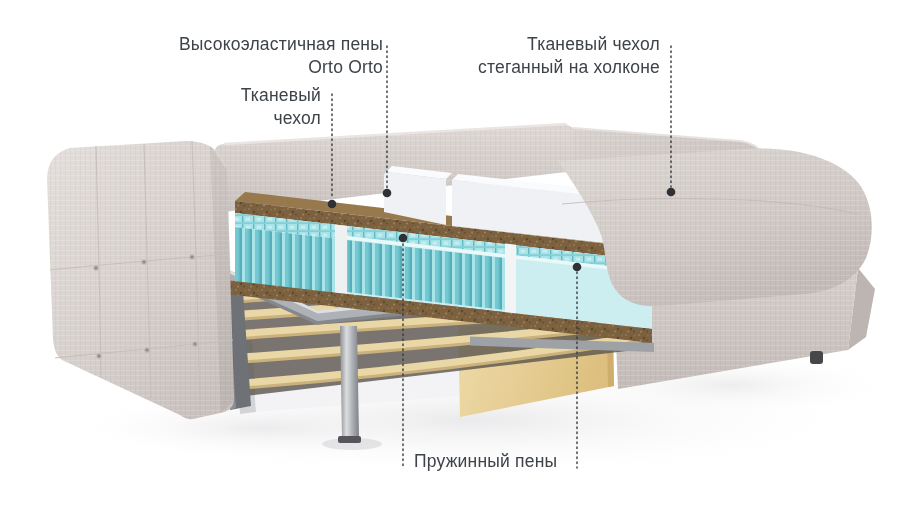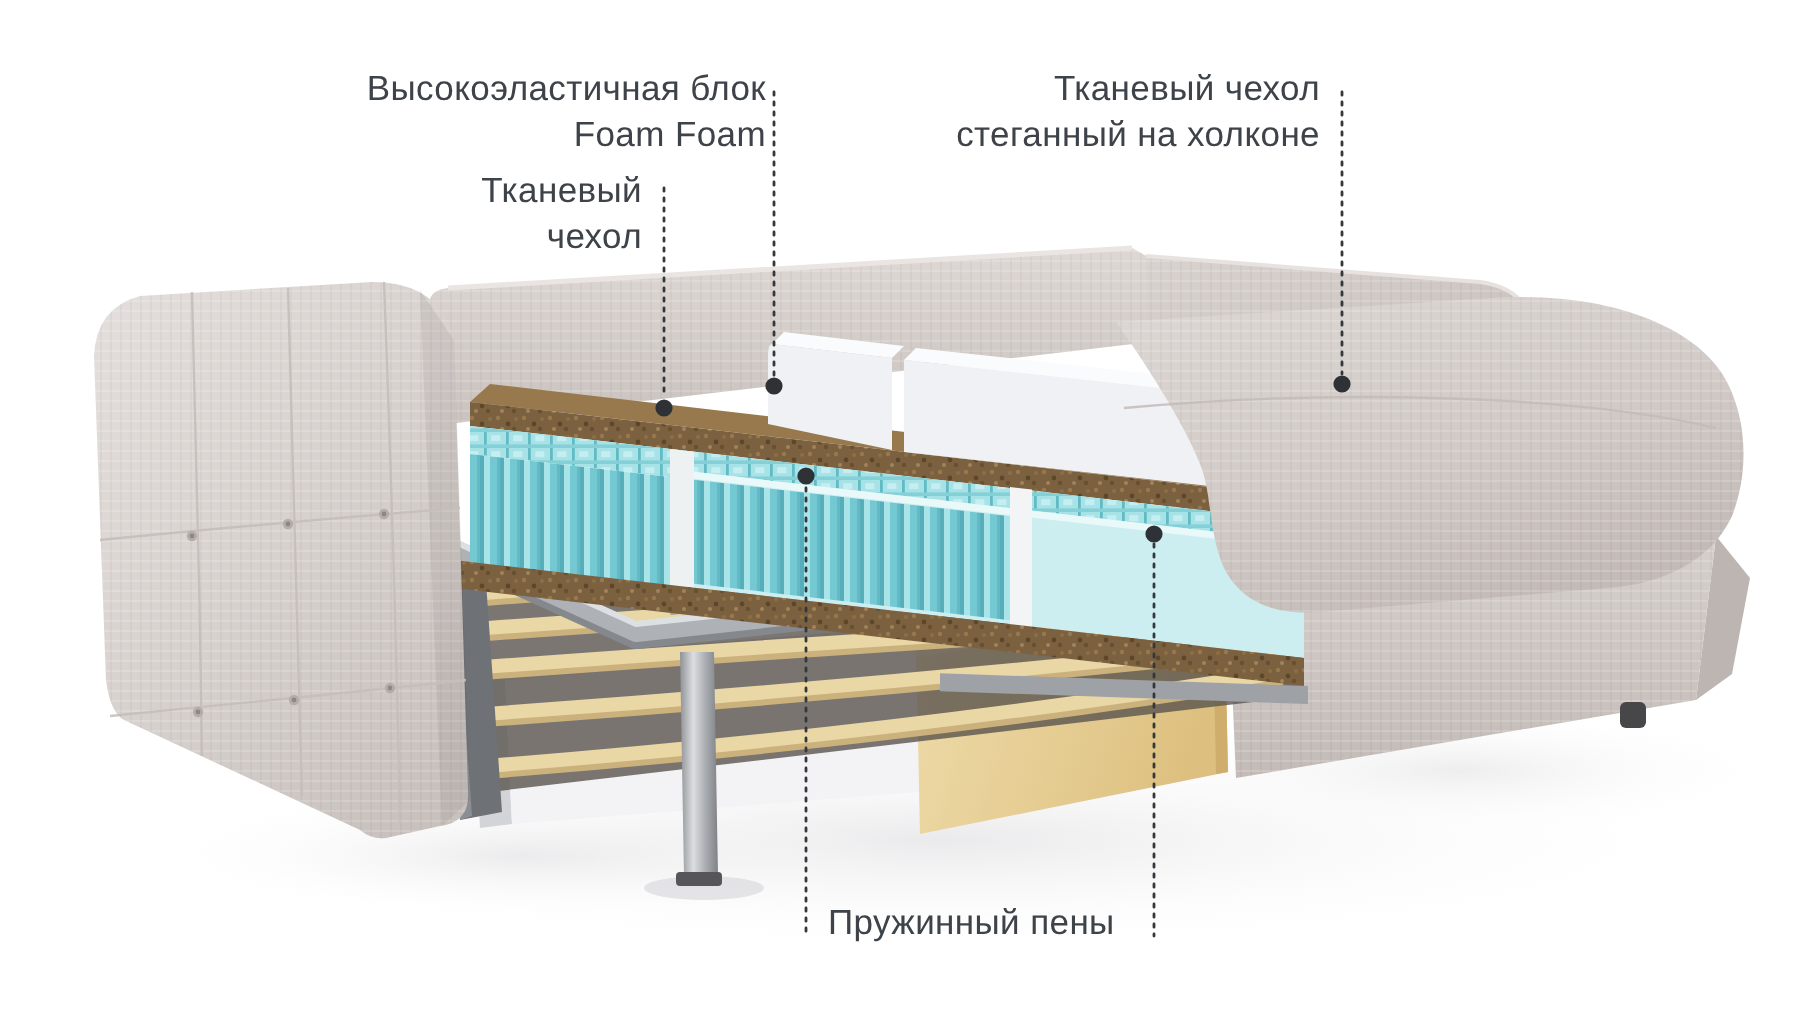--- a/index.html
+++ b/index.html
@@ -233,22 +233,22 @@
     <g fill="#2e3236">
       <circle cx="387" cy="193" r="4.3"></circle>
       <circle cx="332" cy="204" r="4.3"></circle>
       <circle cx="671" cy="192" r="4.3"></circle>
       <circle cx="403" cy="238" r="4.3"></circle>
       <circle cx="577" cy="267" r="4.3"></circle>
     </g>
   </svg>
 
   <div class="callout align-right" id="lbl-orto">
-    <div>Высокоэластичная блок</div>
-    <div>Foam Foam</div>
+    <div>Высокоэластичная пены</div>
+    <div>Orto Orto</div>
   </div>
 
   <div class="callout align-right" id="lbl-felt">
     <div>Тканевый</div>
     <div>чехол</div>
   </div>
 
   <div class="callout align-right" id="lbl-cover">
     <div>Тканевый чехол</div>
     <div>стеганный на холконе</div>

